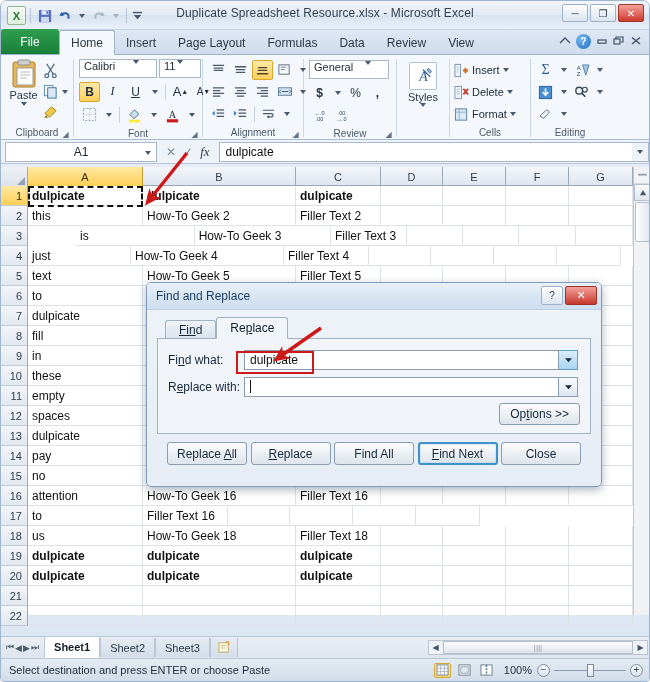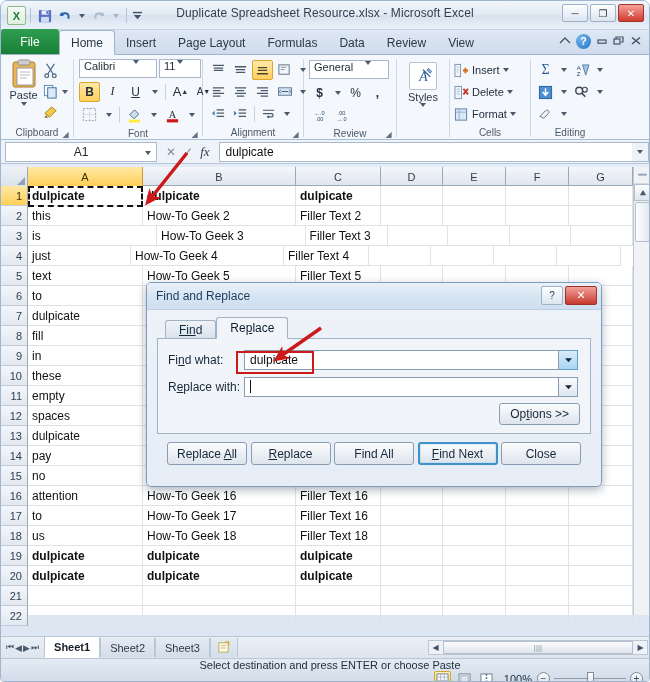--- a/index.html
+++ b/index.html
@@ -240,21 +240,21 @@
   .hscroll {
     margin-left:auto;margin-right:3px;width:220px;height:15px;
     background:#eef1f5;border:1px solid #bcc7d3;display:flex;align-items:center;
   }
   .hs-btn { width:13px;height:13px;display:flex;align-items:center;justify-content:center;font-size:8px;color:#43536a; }
   .hs-thumb { flex:1;height:13px;margin:0 1px;background:linear-gradient(180deg,#fdfdfe,#dde4ec);border:1px solid #b3bfcc; display:flex;align-items:center;justify-content:center;color:#8d9aa9;font-size:8px;}
 
   .statusbar {
     position:absolute;left:0;bottom:0;width:650px;height:23px;
     background:linear-gradient(180deg,#e4ebf3,#d2dce8);
-    border-top:1px solid #b9c6d5;display:flex;align-items:center;flex-direction:column;
+    border-top:1px solid #b9c6d5;display:flex;align-items:center;
   }
   .status-txt { font-size:11px;color:#20303f;padding-left:8px; }
   .status-right { margin-left:auto;display:flex;align-items:center;gap:5px;padding-right:8px; }
   .vbtn { width:17px;height:15px;border:1px solid transparent;display:flex;align-items:center;justify-content:center; }
   .vbtn.on { background:linear-gradient(180deg,#fff0bd,#ffd978);border:1px solid #d4a62c;border-radius:2px; }
   .zoom-lvl { font-size:11px;color:#20303f;min-width:32px;text-align:right; }
   .zrange { display:flex;align-items:center;gap:0; }
   .zcirc {
     width:13px;height:13px;border-radius:50%;border:1px solid #7c8b9b;background:linear-gradient(180deg,#fafcfe,#dae2ea);
     display:flex;align-items:center;justify-content:center;font-size:10px;color:#3b4a5a;line-height:1;
@@ -842,21 +842,21 @@
           <div class="grow">
             <div class="gc" style="width: 115px;">this</div>
             <div class="gc" style="width: 153px;">How-To Geek  2</div>
             <div class="gc" style="width: 85px;">Filler Text 2</div>
             <div class="gc" style="width: 62px;"></div>
             <div class="gc" style="width: 63px;"></div>
             <div class="gc" style="width: 63px;"></div>
             <div class="gc" style="width: 64px;"></div>
           </div>
           <div class="grow">
-            <div class="gc" style="width: 133px;">is</div>
+            <div class="gc" style="width: 133px; margin-left: 48px;">is</div>
             <div class="gc" style="width: 153px;">How-To Geek  3</div>
             <div class="gc" style="width: 85px;">Filler Text 3</div>
             <div class="gc" style="width: 62px;"></div>
             <div class="gc" style="width: 63px;"></div>
             <div class="gc" style="width: 63px;"></div>
             <div class="gc" style="width: 64px;"></div>
           </div>
           <div class="grow">
             <div class="gc" style="width: 103px;">just</div>
             <div class="gc" style="width: 153px;">How-To Geek  4</div>
@@ -969,21 +969,20 @@
             <div class="gc" style="width: 115px;">attention</div>
             <div class="gc" style="width: 153px;">How-To Geek  16</div>
             <div class="gc" style="width: 85px;">Filler Text 16</div>
             <div class="gc" style="width: 62px;"></div>
             <div class="gc" style="width: 63px;"></div>
             <div class="gc" style="width: 63px;"></div>
             <div class="gc" style="width: 64px;"></div>
           </div>
           <div class="grow">
             <div class="gc" style="width: 115px;">to</div>
-            <div class="gc" style="width: 153px;">How-To Geek  17</div>
             <div class="gc" style="width: 85px;">Filler Text 16</div>
             <div class="gc" style="width: 62px;"></div>
             <div class="gc" style="width: 63px;"></div>
             <div class="gc" style="width: 63px;"></div>
             <div class="gc" style="width: 64px;"></div>
           </div>
           <div class="grow">
             <div class="gc" style="width: 115px;">us</div>
             <div class="gc" style="width: 153px;">How-To Geek  18</div>
             <div class="gc" style="width: 85px;">Filler Text 18</div>

